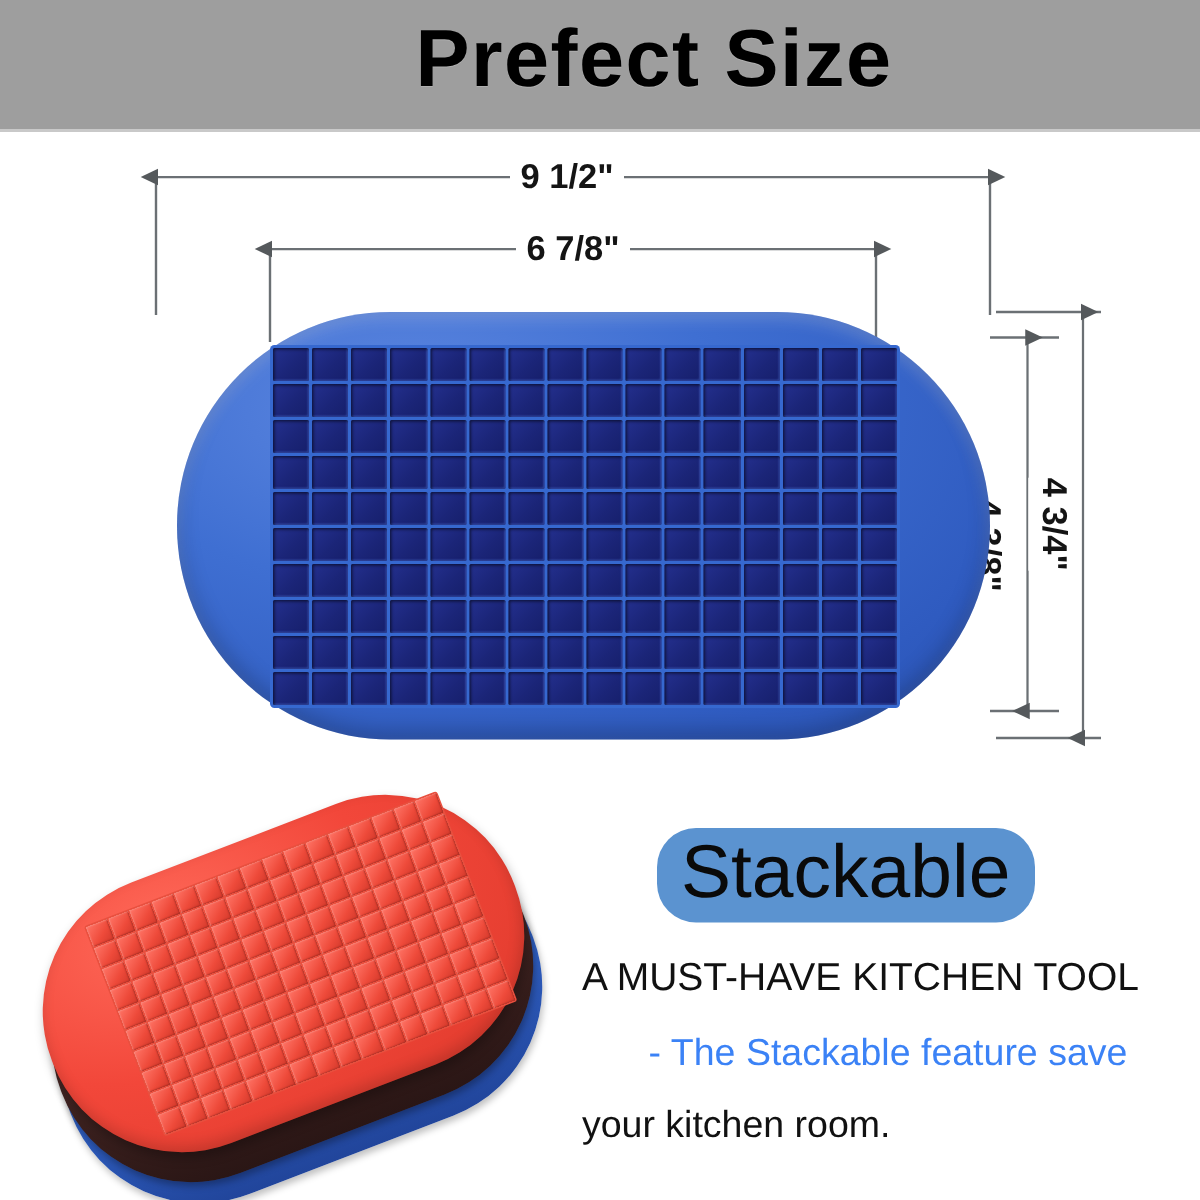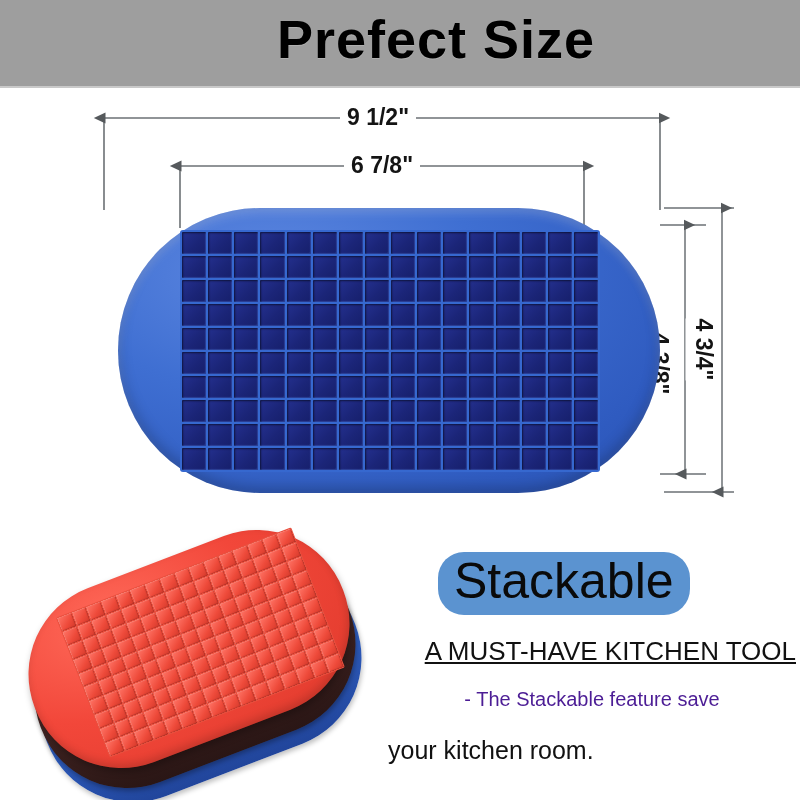--- a/index.html
+++ b/index.html
@@ -159,33 +159,32 @@
     border-radius: 26px;
     font-size: 50px;
     line-height: 1.06;
     color: #0a0a0a;
     white-space: nowrap;
   }
   .tagline {
     position: absolute;
     left: 388px; top: 636px;
     width: 408px;
-    text-align: right;
+    text-align: left;
     font-size: 26px;
     color: #111111;
     white-space: nowrap;
-    text-decoration: underline;
   }
   .desc-line1 {
     position: absolute;
     left: 388px; top: 688px;
     width: 408px;
     text-align: center;
-    font-size: 20px;
-    color: #4c1d95;
+    font-size: 25px;
+    color: #3b82f6;
     white-space: nowrap;
   }
   .desc-line2 {
     position: absolute;
     left: 388px; top: 736px;
     width: 408px;
     text-align: left;
     font-size: 25px;
     color: #111111;
     white-space: nowrap;

